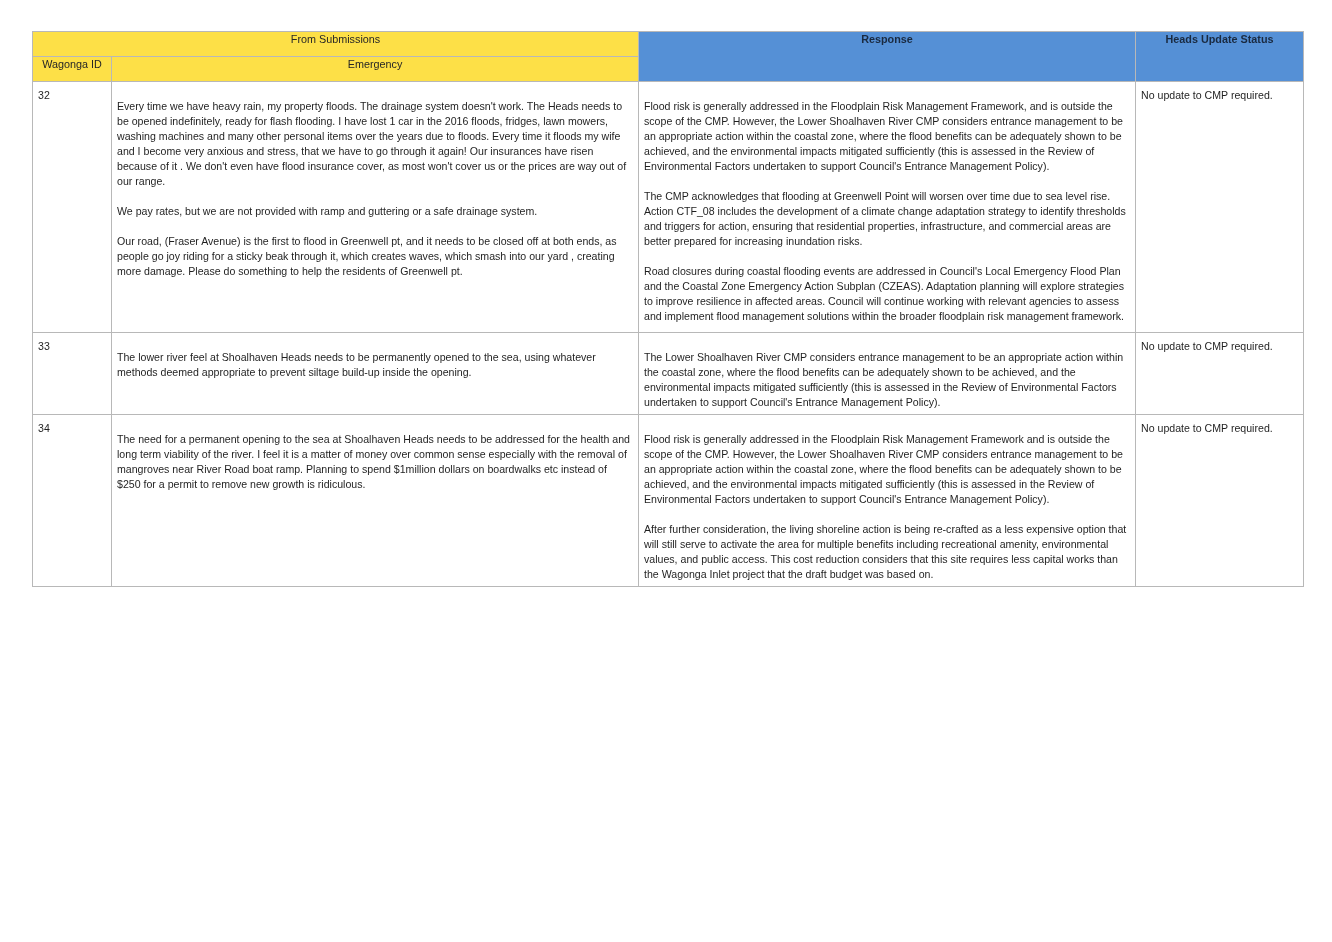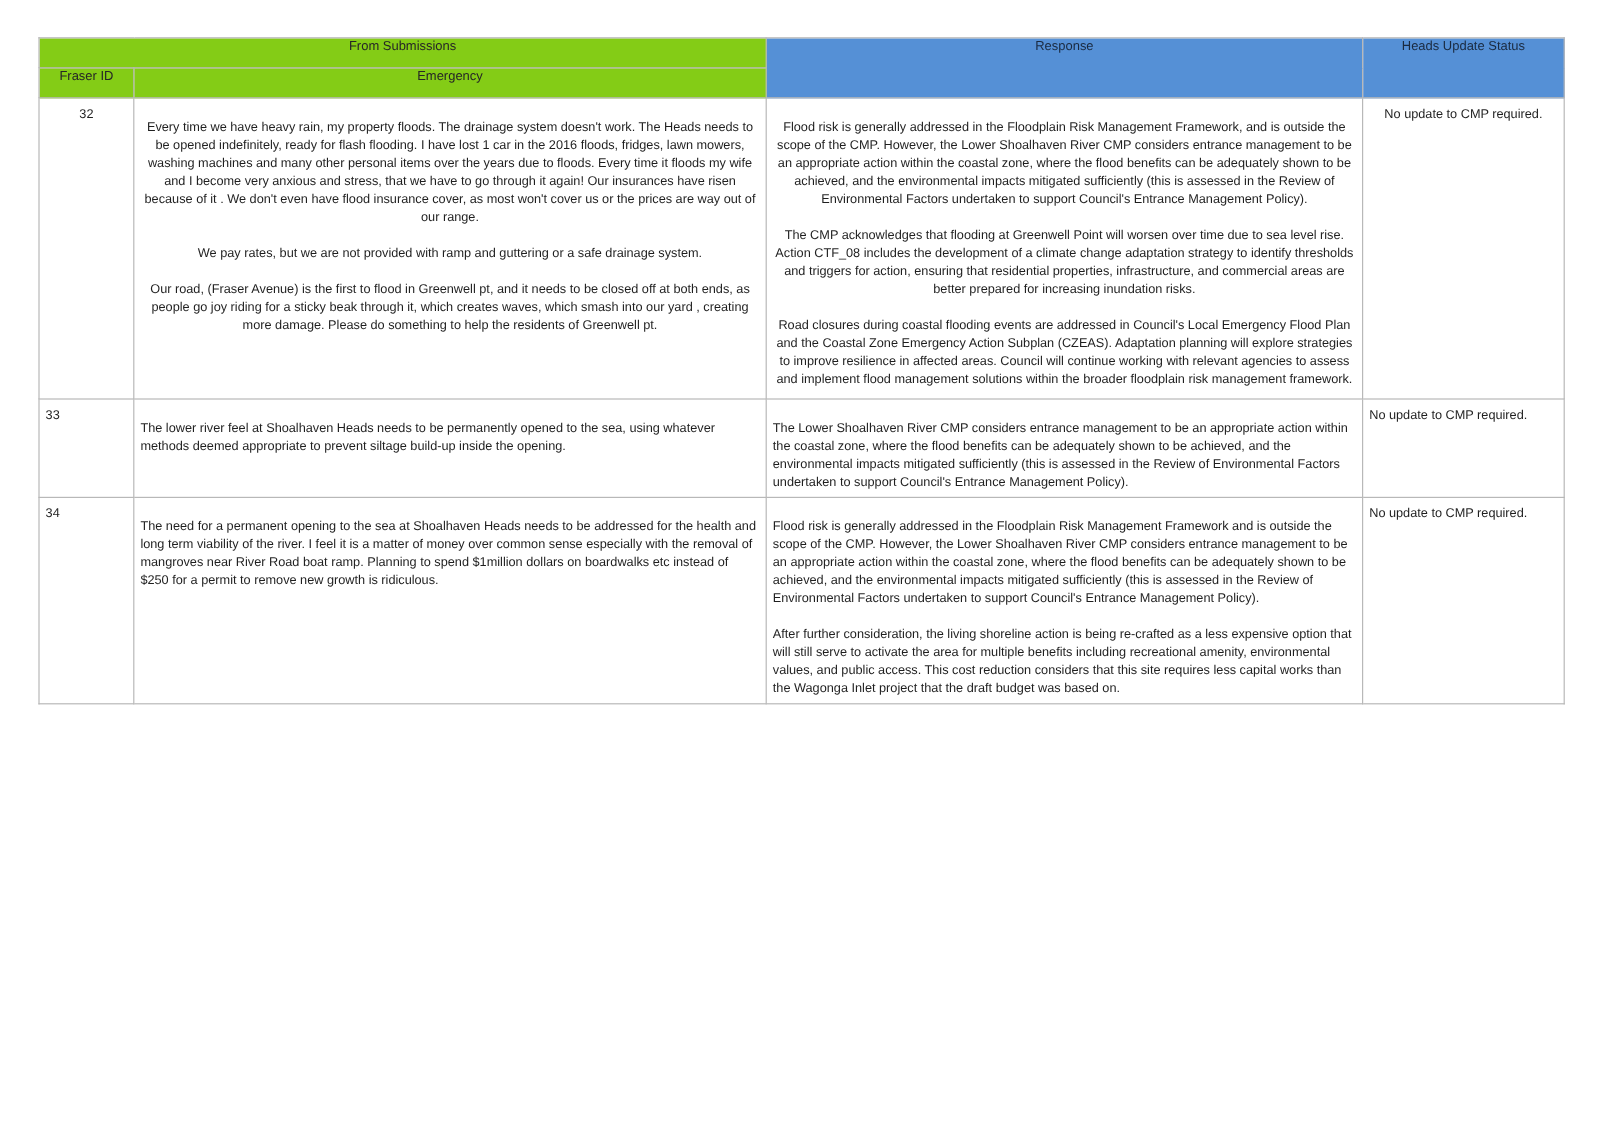--- a/index.html
+++ b/index.html
@@ -29,46 +29,46 @@
       font-size: 10.6px;
       line-height: 15px;
     }
     table.submissions th,
     table.submissions td {
       border: 1px solid #b8b8b8;
       vertical-align: top;
       padding: 0;
     }
     th.grey-head {
-      background: #84cc16;
+      background: #fde047;
       font-weight: normal;
       text-align: center;
       vertical-align: middle;
       color: #262626;
       font-size: 10.8px;
     }
     th.blue-head {
       background: #5590d6;
       color: #1a2a40;
-      font-weight: normal;
+      font-weight: bold;
       vertical-align: middle;
       font-size: 10.8px;
       border-color: #8aa9d0;
     }
     tr.head1 { height: 25px; }
     tr.head2 { height: 25px; }
     td .cell {
       padding: 6px 5px 4px 5px;
     }
     td .para {
       margin: 11px 0 15px 0;
       white-space: normal;
     }
     td .para:last-child { margin-bottom: 0; }
-    tr.row-32 { height: 251px; text-align: center; }
+    tr.row-32 { height: 251px; }
     tr.row-33 { height: 70px; }
     tr.row-34 { height: 161px; }
   </style>
 </head>
 <body>
 
 <div class="page">
   <table class="submissions">
     <colgroup>
       <col style="width:79px">
@@ -76,21 +76,21 @@
       <col style="width:497px">
       <col style="width:168px">
     </colgroup>
     <thead>
       <tr class="head1">
         <th class="grey-head" colspan="2">From Submissions</th>
         <th class="blue-head" rowspan="2">Response</th>
         <th class="blue-head" rowspan="2">Heads Update Status</th>
       </tr>
       <tr class="head2">
-        <th class="grey-head">Fraser ID</th>
+        <th class="grey-head">Wagonga ID</th>
         <th class="grey-head">Emergency</th>
       </tr>
     </thead>
     <tbody>
 
       <tr class="row-32">
         <td>
           <div class="cell">32</div>
         </td>
         <td>

